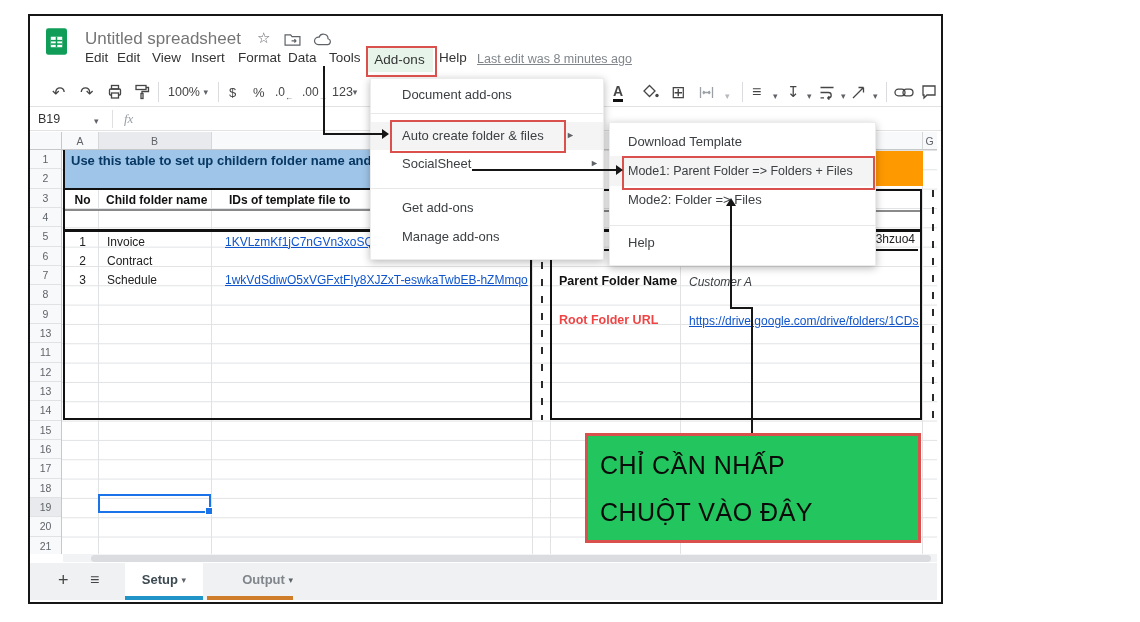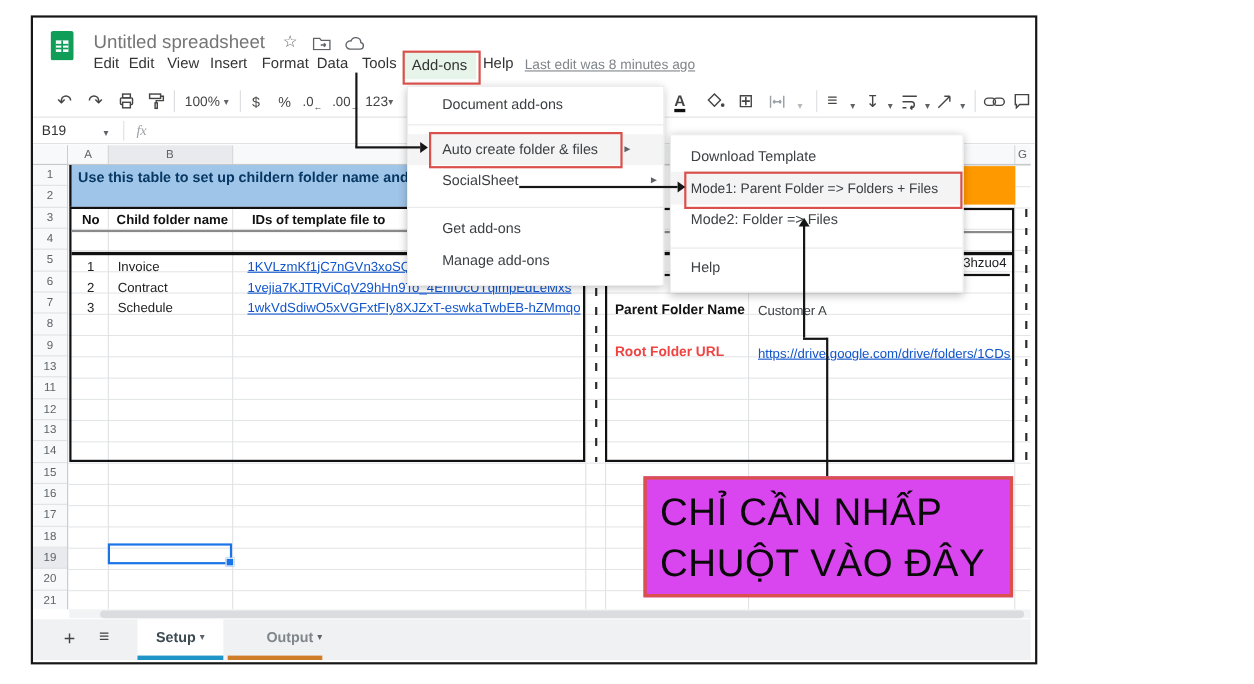--- a/index.html
+++ b/index.html
@@ -213,36 +213,35 @@
     <div class="a" style="left:0;right:0;top:42px">
 
     <div class="trow">
           <div class="c-no">1</div>
           <div class="c-name">Invoice</div>
           <div class="c-link link">1KVLzmKf1jC7nGVn3xoSQ7</div>
         </div>
         <div class="trow">
           <div class="c-no">2</div>
           <div class="c-name">Contract</div>
-          <div class="c-link link">1vejia7KJTRViCqV29hHn9To_4EnIUcUTqimpEdLeMxs</div>
         </div>
         <div class="trow">
           <div class="c-no">3</div>
           <div class="c-name">Schedule</div>
           <div class="c-link link">1wkVdSdiwO5xVGFxtFIy8XJZxT-eswkaTwbEB-hZMmqo</div>
         </div>
       </div>
   </div>
 
   <div class="a" style="left:520px;top:173px;width:372px;height:231px;border:2px solid #111;box-sizing:border-box;z-index:10">
     <div class="a" style="left:0;right:0;top:19px;height:2px;background:#8a8a8a"></div>
     <div class="a" style="left:0;right:0;top:38px;height:2.5px;background:#111"></div>
     <div class="a clip" style="left:0;top:41px;width:366px;height:19px;border-bottom:2px solid #111;box-sizing:border-box;font-size:12px;text-align:right;padding-right:3px">03hzuo4</div>
     <div class="a" style="left:7px;top:83px;font-weight:700;font-size:12.5px;color:#111">Parent Folder Name</div>
-    <div class="a" style="left:137px;top:84px;font-size:12px;color:#3c4043">Customer A</div>
+    <div class="a" style="left:137px;top:84px;font-size:12px;font-style:italic;color:#3c4043">Customer A</div>
     <div class="a" style="left:7px;top:122px;font-weight:700;font-size:12.5px;color:#ef4444">Root Folder URL</div>
     <div class="a link" style="left:137px;top:123px;width:230px;font-size:12px">https://drive.google.com/drive/folders/1CDsL</div>
   </div>
 
   <div class="dash" style="left:511px;top:178px;height:226px"></div>
   <div class="dash" style="left:902px;top:174px;height:230px"></div>
 
   <div class="a" style="left:68px;top:478px;width:113px;height:19px;border:2px solid #1a73e8;box-sizing:border-box;z-index:9">
     <div class="a" style="right:-4px;bottom:-4px;width:6px;height:6px;background:#1a73e8;border:1px solid #fff"></div>
   </div>
@@ -293,18 +292,18 @@
   <div class="a" style="left:352px;top:113px;width:0;height:0;border-left:7px solid #161616;border-top:5px solid transparent;border-bottom:5px solid transparent;z-index:60"></div>
 
   <div class="arrowline" style="left:442px;top:153px;width:144px;height:1.5px"></div>
   <div class="a" style="left:586px;top:149px;width:0;height:0;border-left:7px solid #161616;border-top:5px solid transparent;border-bottom:5px solid transparent;z-index:60"></div>
 
   <div class="a" style="left:696px;top:182px;width:0;height:0;border-bottom:8px solid #161616;border-left:5px solid transparent;border-right:5px solid transparent;z-index:60"></div>
   <div class="arrowline" style="left:700px;top:189px;width:1.5px;height:102px"></div>
   <div class="arrowline" style="left:700px;top:291px;width:22px;height:1.5px"></div>
   <div class="arrowline" style="left:721px;top:291px;width:1.5px;height:126px"></div>
 
-  <div class="a" style="left:555px;top:417px;width:336px;height:110px;background:#d946ef;border:3px solid #d9504c;box-sizing:border-box;z-index:70;padding:6px 0 0 12px;font-size:35px;line-height:47px;color:#0a0a0a;letter-spacing:.5px">
+  <div class="a" style="left:555px;top:417px;width:336px;height:110px;background:#22c55e;border:3px solid #d9504c;box-sizing:border-box;z-index:70;padding:6px 0 0 12px;font-size:25px;line-height:47px;color:#0a0a0a;letter-spacing:.5px">
     <div>CHỈ CẦN NHẤP</div>
     <div>CHUỘT VÀO ĐÂY</div>
   </div>
 
 </div>
 
 </body></html>

